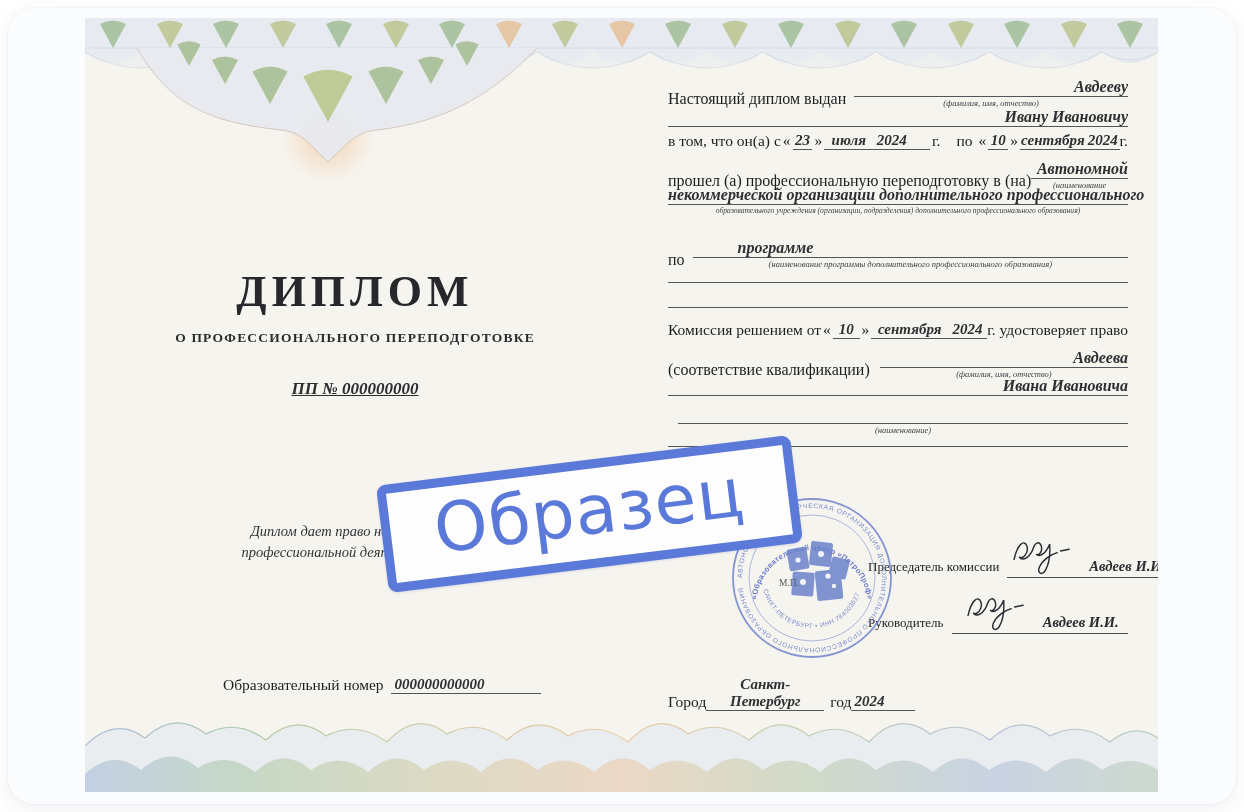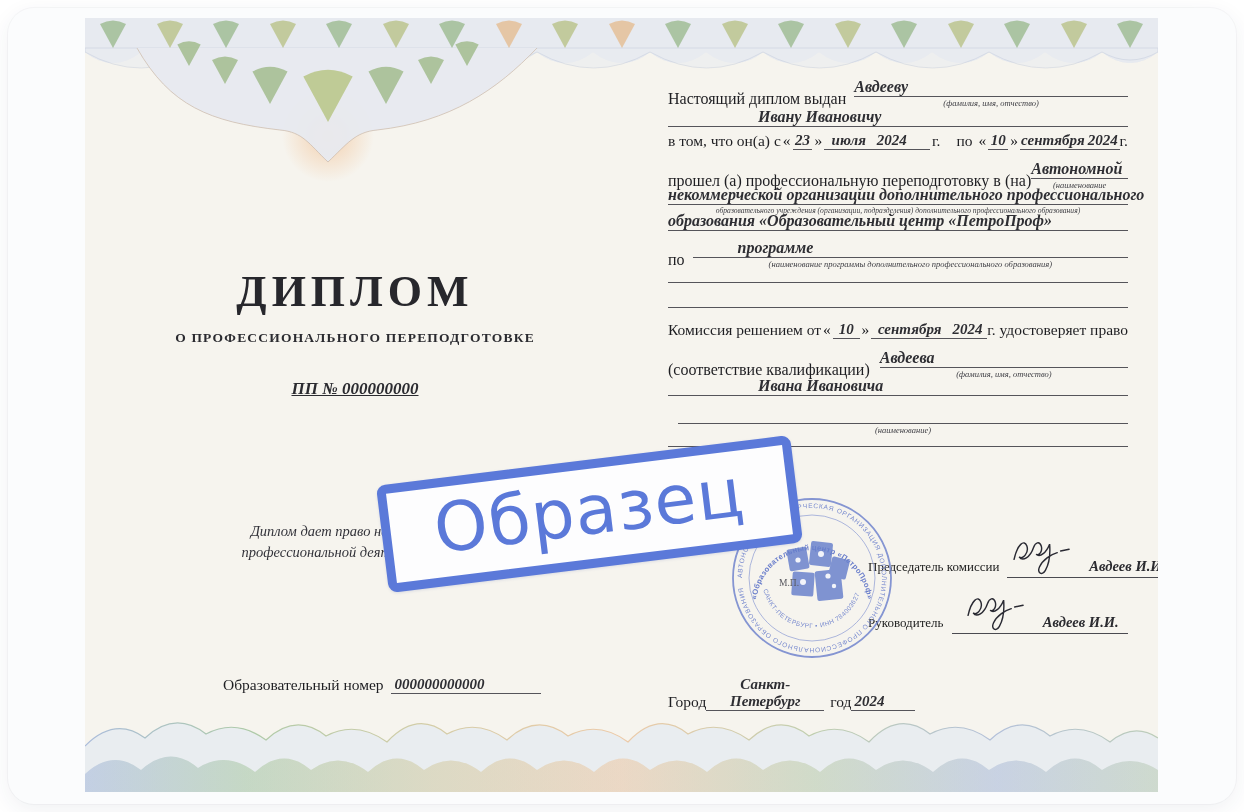--- a/index.html
+++ b/index.html
@@ -23,21 +23,21 @@
   .regrow { position:absolute; left:138px; top:658px; display:flex; align-items:flex-end; gap:7px; }
 
   
   .rightcol { position:absolute; left:583px; top:0; width:460px; height:774px; }
   .row  { position:absolute; left:0; width:460px; display:flex; align-items:flex-end; }
   .lbl  { font-size:16px; white-space:nowrap; color:#1e1e22; }
   .sm   { font-size:15.5px; }
   .q    { padding:0 2px; }
   .gap  { margin-left:14px; margin-right:4px; }
   .fill { flex:1; display:flex; flex-direction:column; min-width:0; }
-  .val  { border-bottom:1px solid #55545a; text-align:left; font-weight:bold; font-style:italic;
+  .val  { border-bottom:1px solid #55545a; text-align:right; font-weight:bold; font-style:italic;
           font-size:16px; color:#2e2e33; white-space:nowrap; }
   .uv   { display:inline-block; border-bottom:1px solid #55545a; text-align:center;
           font-weight:bold; font-style:italic; font-size:15px; color:#2e2e33; }
   .cap  { text-align:center; font-style:italic; font-size:8.5px; color:#3c3c42; padding-top:1px; white-space:nowrap; }
   .cap-tiny { font-size:7.6px; }
   .rline { position:absolute; left:0; width:460px; border-bottom:1px solid #55545a; height:1px; }
   .w26{width:26px}.w30{width:30px}.w40{width:44px}.w48{width:48px}.w64{width:64px}.w84{width:86px}
   .leftpad { text-align:left; padding-left:45px; }
   .shift { padding-left:90px; }
 
@@ -192,25 +192,20 @@
       </span>
     </div>
 
     <div class="row" style="top:168px">
       <span class="fill">
         <span class="val">некоммерческой организации дополнительного профессионального</span>
         <span class="cap cap-tiny">образовательного учреждения (организации, подразделения) дополнительного профессионального образования)</span>
       </span>
     </div>
 
-    <div class="row" style="top:194px">
-      <span class="fill">
-            <span class="val">образования «Образовательный центр «ПетроПроф»</span>
-          </span>
-    </div>
 
     <div class="row" style="top:221px">
       <span class="lbl">по</span>
       <span class="fill" style="margin-left:8px">
         <span class="val leftpad">программе</span>
         <span class="cap">(наименование программы дополнительного профессионального образования)</span>
       </span>
     </div>
 
     <div class="rline" style="top:264px"></div>

